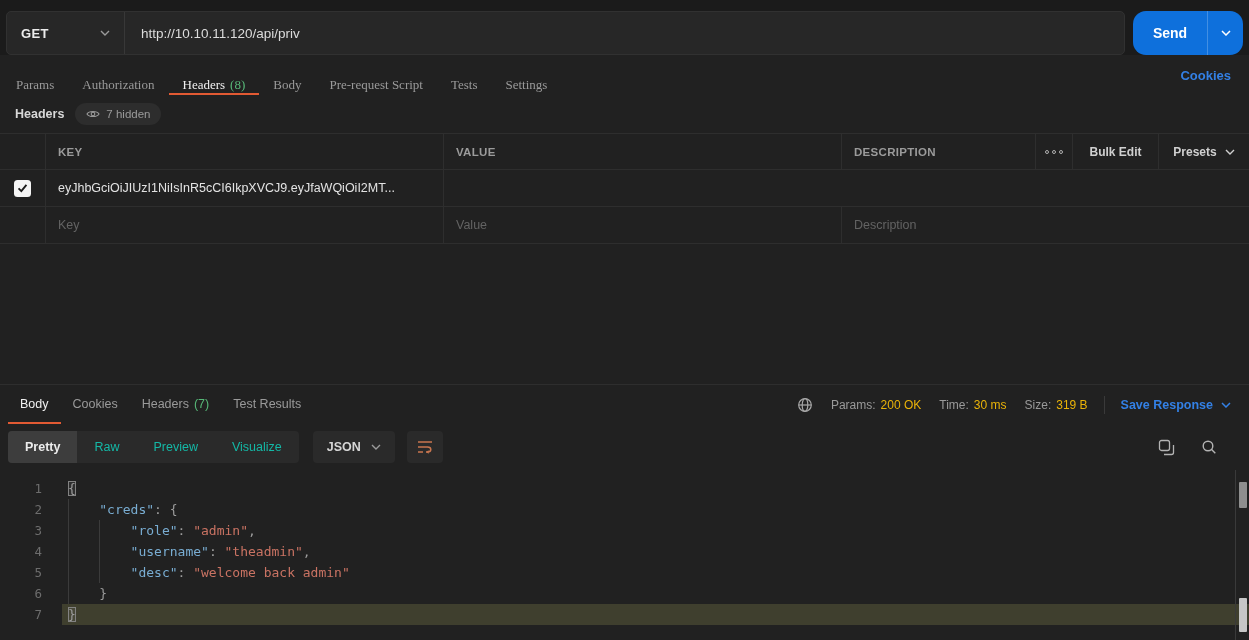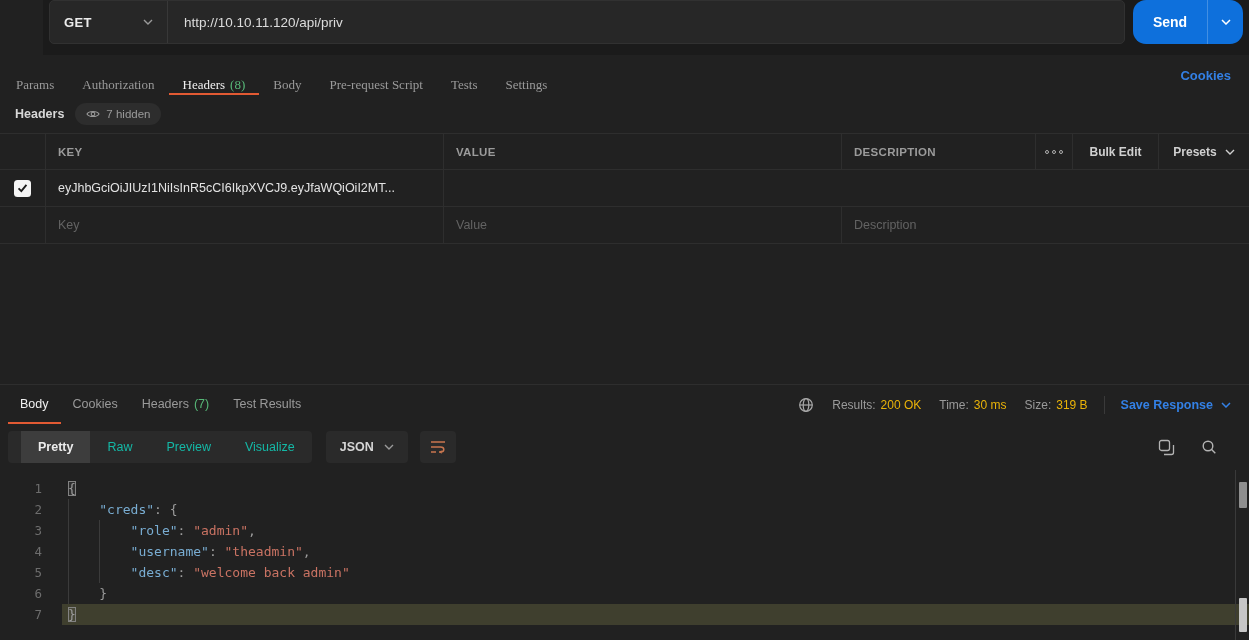--- a/index.html
+++ b/index.html
@@ -1,21 +1,21 @@
 <!DOCTYPE html>
 <html><head>
 <meta charset="utf-8">
 <style>
   * { margin:0; padding:0; box-sizing:border-box; }
   html,body { width:1249px; height:640px; overflow:hidden; }
   body { background:#212121; font-family:"Liberation Sans", sans-serif; color:#e3e3e3; }
   svg { display:block; }
 
   
-  .topbar { height:55px; background:#1b1b1b; display:flex; align-items:flex-start; padding:0 6px;margin-left:43px; }
+  .topbar { height:55px; background:#1b1b1b; display:flex; align-items:flex-end; padding:0 6px; }
   .url-container { flex:1; height:44px; background:#272727; border:1px solid #313131; border-radius:5px; display:flex; align-items:stretch; margin-right:8px; }
   .method-select { width:118px; display:flex; align-items:center; justify-content:space-between; padding:0 14px; border-right:1px solid #383838; cursor:pointer; }
   .method-select .m { font-weight:700; font-size:13px; color:#ececec; letter-spacing:.3px; }
   .url-input { flex:1; background:transparent; border:none; outline:none; color:#dcdcdc; font-size:13.5px; padding:0 16px; font-family:"Liberation Sans", sans-serif; }
   .send-split { display:flex; height:44px; border-radius:13px; overflow:hidden; }
   .send-btn { width:74px; background:#0e70dc; color:#fff; border:none; font-size:14px; font-weight:700; cursor:pointer; font-family:"Liberation Sans", sans-serif; }
   .send-caret { width:36px; background:#0e70dc; border:none; border-left:1px solid rgba(255,255,255,.22); display:flex; align-items:center; justify-content:center; cursor:pointer; }
 
   
   .req-tabs { height:40px; display:flex; align-items:stretch; padding-left:2px; }
@@ -53,21 +53,21 @@
   .resp-meta { margin-left:auto; display:flex; align-items:center; gap:18px; }
   .meta-pair { display:flex; gap:5px; font-size:12px; align-items:center; }
   .meta-label { color:#9a9a9a; }
   .meta-value { color:#eab308; }
   .v-div { width:1px; height:18px; background:#3a3a3a; margin:0 -2px; }
   .save-resp { display:flex; align-items:center; gap:8px; color:#3380e5; font-size:12.5px; font-weight:600; cursor:pointer; margin-right:10px; }
 
   .resp-toolbar { height:46px; display:flex; align-items:center; padding:0 8px; }
   .seg-control { display:flex; height:32px; background:#2a2a2a; border-radius:4px; overflow:hidden; }
   .seg { padding:0 17px; display:flex; align-items:center; font-size:12.5px; color:#14b8a6; cursor:pointer; }
-  .seg.active { background:#3d3d3d; color:#ececec; font-weight:600;margin-left:13px; }
+  .seg.active { background:#3d3d3d; color:#ececec; font-weight:600; }
   .fmt-select { margin-left:14px; height:32px; background:#2a2a2a; border-radius:4px; display:flex; align-items:center; gap:10px; padding:0 14px; font-size:12.5px; font-weight:600; color:#d5d5d5; cursor:pointer; }
   .wrap-btn { margin-left:12px; width:36px; height:32px; background:#2a2a2a; border-radius:4px; display:flex; align-items:center; justify-content:center; cursor:pointer; }
   .toolbar-right { margin-left:auto; display:flex; align-items:center; gap:26px; padding-right:24px; }
   .icon-btn { cursor:pointer; }
 
   
   .editor { position:relative; height:171px; display:flex; background:#212121; }
   .gutter { width:62px; padding-top:8px; }
   .gutter div { height:21px; line-height:21px; text-align:right; padding-right:20px; font-family:"DejaVu Sans Mono", monospace; font-size:12.5px; color:#6d6d6d; }
   .code { flex:1; padding-top:8px; }
@@ -203,21 +203,21 @@
           <span>Test Results</span>
         </div>
 
       <div class="resp-meta">
         <svg width="16" height="16" viewBox="0 0 16 16">
           <circle cx="8" cy="8" r="6.3" fill="none" stroke="#a8a8a8" stroke-width="1.2"></circle>
           <ellipse cx="8" cy="8" rx="2.8" ry="6.3" fill="none" stroke="#a8a8a8" stroke-width="1.2"></ellipse>
           <line x1="1.7" y1="8" x2="14.3" y2="8" stroke="#a8a8a8" stroke-width="1.2"></line>
         </svg>
         <span class="meta-pair">
-          <span class="meta-label">Results:</span>
+          <span class="meta-label">Params:</span>
           <span class="meta-value">200 OK</span>
         </span>
         <span class="meta-pair">
           <span class="meta-label">Time:</span>
           <span class="meta-value">30 ms</span>
         </span>
         <span class="meta-pair">
           <span class="meta-label">Size:</span>
           <span class="meta-value">319 B</span>
         </span>

